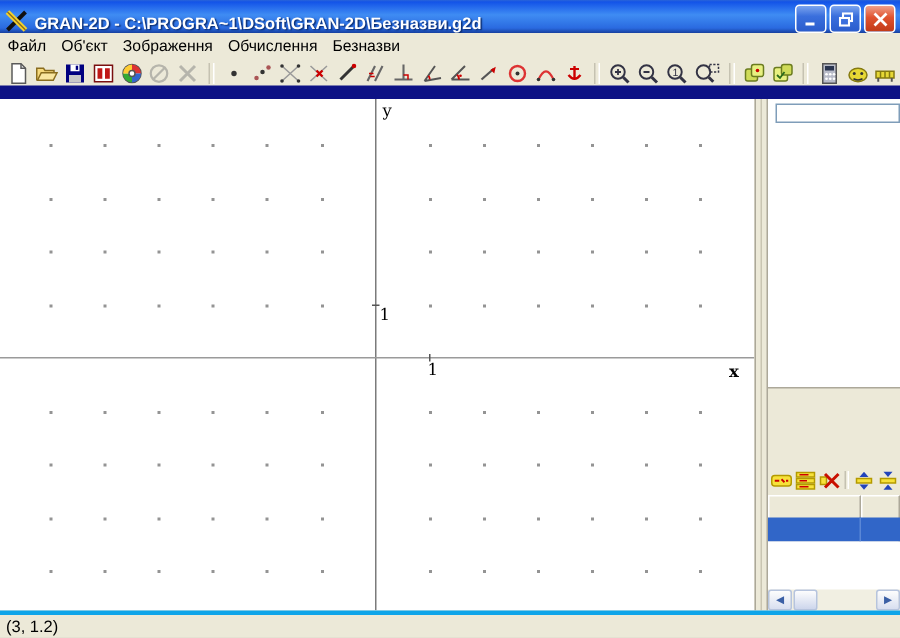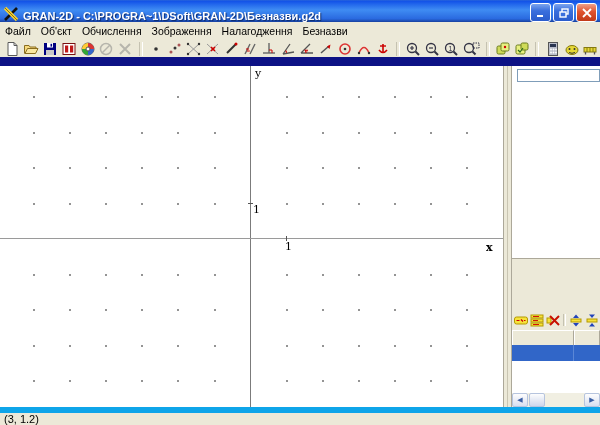--- a/index.html
+++ b/index.html
@@ -60,21 +60,21 @@
   .p-selrow .colline{position:absolute;left:61px;top:0;width:1px;height:16px;background:#5b87d6;}
   .p-body{position:absolute;left:0;top:295px;width:88px;height:32px;background:#fff;}
   .p-hscroll{position:absolute;left:0;top:327px;width:88px;height:14px;background:#f1efe2;}
   .sbtn{position:absolute;top:0;width:16px;height:14px;border:1px solid #b6c4de;border-radius:2px;
     background:linear-gradient(180deg,#fdfdfd,#d8dff0);display:flex;align-items:center;justify-content:center;
     font-size:7px;color:#3a5fa5;box-sizing:border-box;}
   .sthumb{position:absolute;left:17px;top:0;width:16px;height:14px;border:1px solid #b6c4de;border-radius:2px;
     background:linear-gradient(180deg,#fdfdfd,#cdd6ec);box-sizing:border-box;}
   
   .statusbar{position:absolute;left:0;top:407px;width:600px;height:18px;background:#ece9d8;
-    border-top:6px solid #0ea5e9;box-sizing:border-box;font-size:11px;color:#000;
+    border-top:3px solid #0ea5e9;box-sizing:border-box;font-size:11px;color:#000;
     display:flex;align-items:center;padding-left:4px;}
 </style>
 </head>
 <body>
 
 <div class="window">
 
   <div class="titlebar">
     <svg class="app-icon" viewBox="0 0 16 16">
       <line x1="2" y1="14" x2="14" y2="2" stroke="#111" stroke-width="2.6"></line>
@@ -98,23 +98,22 @@
         <svg width="10" height="10" viewBox="0 0 10 10">
             <path d="M1,1 L9,9 M9,1 L1,9" stroke="#fff" stroke-width="1.8"></path>
           </svg>
       </div>
     </div>
   </div>
 
   <div class="menubar">
     <span class="menu-item">Файл</span>
     <span class="menu-item">Об'єкт</span>
+    <span class="menu-item">Зображення</span>
     <span class="menu-item">Обчислення</span>
-    <span class="menu-item">Зображення</span>
-    <span class="menu-item">Налагодження</span>
     <span class="menu-item">Безназви</span>
   </div>
 
   <div class="toolbar">
     <div style="width:3px"></div>
     <div class="tbtn">
       <svg width="16" height="16" viewBox="0 0 16 16">
           <path d="M4,1.5 h6 l3,3 V14.5 H4 Z" fill="#fff" stroke="#5a5a5a"></path>
           <path d="M10,1.5 v3 h3" fill="none" stroke="#5a5a5a"></path>
         </svg>

